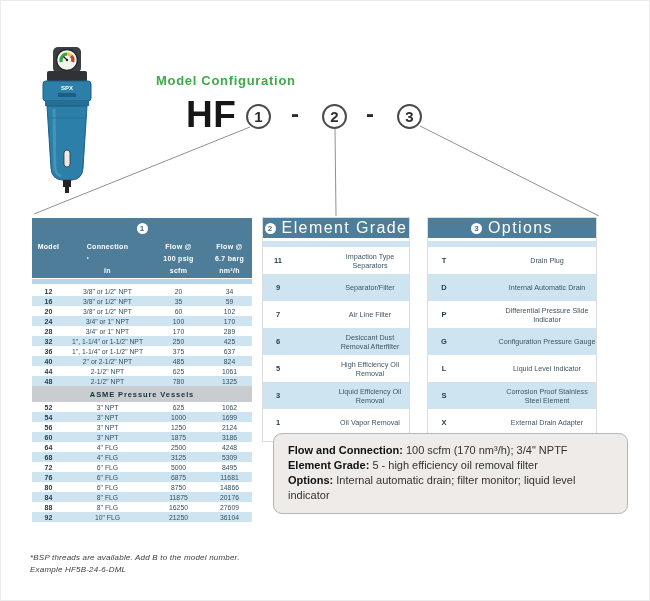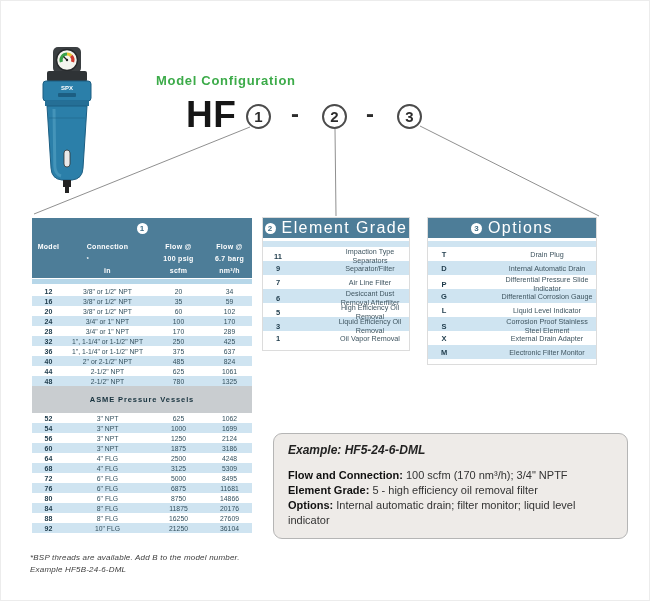--- a/index.html
+++ b/index.html
@@ -30,30 +30,30 @@
   .t1-cols{height:40px;background:#4d7d98;display:grid;grid-template-columns:33px 85px 57px 45px;
            padding-top:3px;box-sizing:border-box;}
   .hcell{display:flex;flex-direction:column;align-items:center;}
   .hcell span{display:block;line-height:12px;height:12px;font-size:7px;font-weight:bold;color:#fff;letter-spacing:0.3px;}
   .hcell sup{font-size:5px;}
   .t1-strip{height:5px;background:#b7d7e9;margin:1px 0 2px;}
   .t1-rows .t1-row{display:grid;grid-template-columns:33px 85px 57px 45px;height:10px;align-items:center;
           font-size:6.8px;color:#33505e;text-align:center;}
   .t1-rows .t1-row:nth-child(even){background:#cfe4f1;}
   .t1-row .c-model{font-weight:bold;color:#1d3a4a;font-size:7px;}
-  .asme{height:27px;background:#c9cdd0;display:flex;align-items:center;justify-content:center;
+  .asme{height:16px;background:#c9cdd0;display:flex;align-items:center;justify-content:center;
         font-size:7.5px;font-weight:bold;color:#16313d;letter-spacing:0.9px;}
   
   .t23{position:absolute;top:218px;background:#fff;box-shadow:0 0 0 1px #dcdcdc;padding-bottom:5px;box-sizing:border-box;}
   #table2{left:263px;width:146px;}
   #table3{left:428px;width:168px;}
   .t23-band{height:20px;background:#4d7d98;display:flex;align-items:center;justify-content:center;gap:6px;}
   .t23-band .ttl{color:#fff;font-size:16px;font-weight:normal;letter-spacing:1.4px;}
   .t23-strip{height:6px;background:#cfe4f1;margin-top:3px;}
-  .rows23 .row23{display:grid;grid-template-columns:30px 1fr;height:14px;align-items:center;gap:32px;}
+  .rows23 .row23{display:grid;grid-template-columns:30px 1fr;height:27px;align-items:center;gap:32px;}
   #table3 .rows23 .row23{grid-template-columns:32px 1fr;}
   .rows23 .row23:nth-child(even){background:#cfe4f1;}
   .row23 .code{text-align:center;font-weight:bold;font-size:7.5px;color:#1d3a4a;}
   .row23 .lbl{font-size:7.2px;color:#3f5560;padding-left:6px;text-align:center;}
   
   .example{position:absolute;left:273px;top:433px;width:355px;box-sizing:border-box;background:#eeebe8;
            border:1px solid #b5b5b5;border-radius:9px;padding:9px 14px 10px;}
   .ex-title{font-size:12px;font-weight:bold;font-style:italic;color:#222;margin-bottom:11px;}
   .ex-line{font-size:11px;color:#333;line-height:15px;}
   .ex-line b{color:#101010;}
@@ -371,21 +371,21 @@
           <span class="lbl">Internal Automatic Drain</span>
         </div>
 
         <div class="row23">
           <span class="code">P</span>
           <span class="lbl">Differential Pressure Slide Indicator</span>
         </div>
 
         <div class="row23">
           <span class="code">G</span>
-          <span class="lbl">Differential Corrosion Gauge</span>
+          <span class="lbl">Configuration Pressure Gauge</span>
         </div>
 
         <div class="row23">
           <span class="code">L</span>
           <span class="lbl">Liquid Level Indicator</span>
         </div>
 
         <div class="row23">
           <span class="code">S</span>
           <span class="lbl">Corrosion Proof Stainless Steel Element</span>
@@ -398,21 +398,20 @@
 
         <div class="row23">
           <span class="code">M</span>
           <span class="lbl">Electronic Filter Monitor</span>
         </div>
 
     </div>
   </div>
 
   <div class="example">
-    <div class="ex-title">Example: HF5-24-6-DML</div>
     <div>
 
         <div class="ex-line">
           <b>Flow and Connection:</b> <span>100 scfm (170 nm³/h); 3/4" NPTF</span>
         </div>
 
         <div class="ex-line">
           <b>Element Grade:</b> <span>5 - high efficiency oil removal filter</span>
         </div>
 

